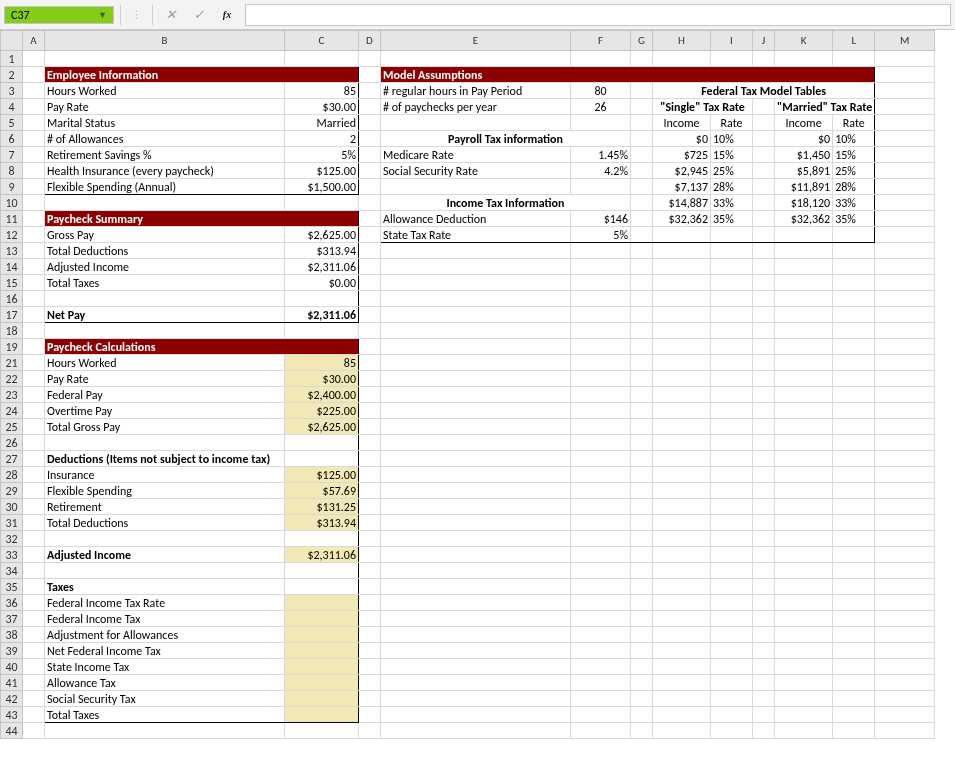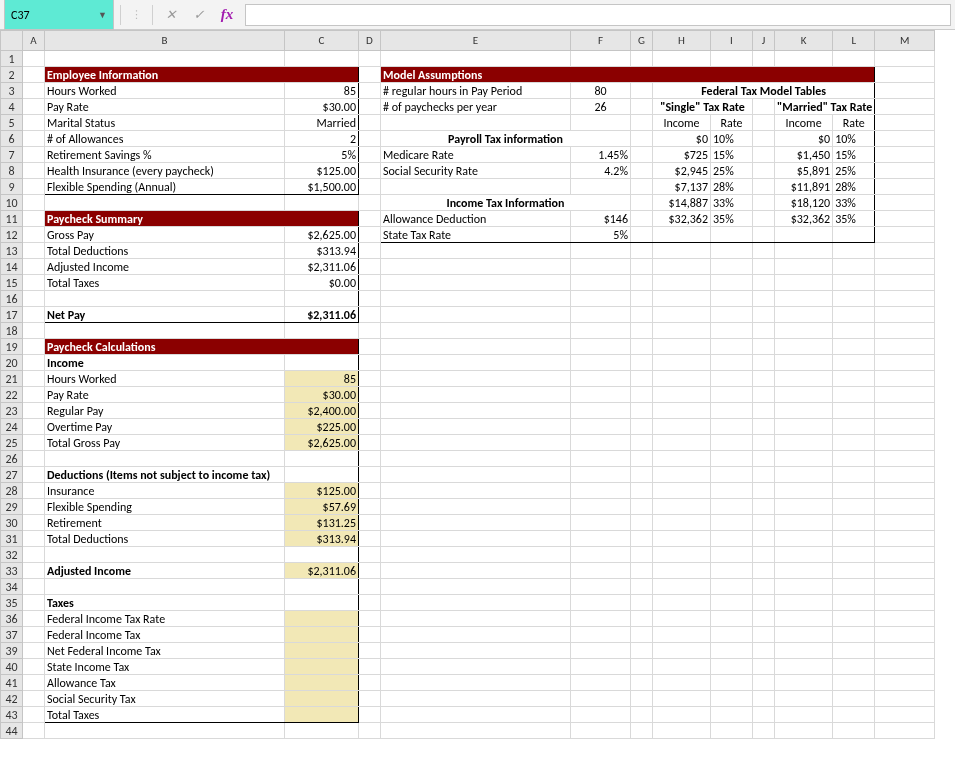--- a/index.html
+++ b/index.html
@@ -15,22 +15,22 @@
     display: flex;
     align-items: center;
     height: 30px;
     background: #f3f3f3;
     border-bottom: 1px solid #ccc;
     padding: 2px 4px;
     gap: 4px;
   }
   .name-box {
     width: 110px;
-    height: 31px;
-    background: #5eead4;
+    height: 18px;
+    background: #84cc16;
     border: 1px solid #c5c5c5;
     display: flex;
     align-items: center;
     padding: 0 6px;
     font-size: 12px;
   }
   .name-box .dd {
     margin-left: auto;
     font-size: 9px;
     color: #555;
@@ -45,21 +45,21 @@
     width: 24px;
     height: 22px;
     display: flex;
     align-items: center;
     justify-content: center;
     color: #999;
     font-size: 13px;
     font-style: italic;
     font-family: "Times New Roman", serif;
   }
-  .fb-icon.fx { color: #a21caf; font-size: 15px; font-style: italic; font-weight: bold; }
+  .fb-icon.fx { color: #0f172a; font-size: 10px; font-style: italic; font-weight: bold; }
   .fb-input {
     flex: 1;
     height: 22px;
     background: #fff;
     border: 1px solid #c5c5c5;
     margin-left: 2px;
   }
   .grid-wrap {
     width: 955px;
     overflow: hidden;
@@ -451,36 +451,20 @@
           <td></td>
           <td></td>
           <td></td>
           <td></td>
           <td></td>
           <td></td>
           <td></td>
           <td></td>
         </tr>
         <tr style="height: 16px;">
-          <td class="rowhdr">20</td>
-          <td></td>
-          <td class="bold b-left">Income</td>
-          <td class="b-right"></td>
-          <td></td>
-          <td></td>
-          <td></td>
-          <td></td>
-          <td></td>
-          <td></td>
-          <td></td>
-          <td></td>
-          <td></td>
-          <td></td>
-        </tr>
-        <tr style="height: 16px;">
           <td class="rowhdr">21</td>
           <td></td>
           <td class="b-left">Hours Worked</td>
           <td class="right yellow b-right">85</td>
           <td></td>
           <td></td>
           <td></td>
           <td></td>
           <td></td>
           <td></td>
@@ -501,21 +485,21 @@
           <td></td>
           <td></td>
           <td></td>
           <td></td>
           <td></td>
           <td></td>
         </tr>
         <tr style="height: 16px;">
           <td class="rowhdr">23</td>
           <td></td>
-          <td class="b-left">Regular Pay</td>
+          <td class="b-left">Federal Pay</td>
           <td class="right yellow b-right">$2,400.00</td>
           <td></td>
           <td></td>
           <td></td>
           <td></td>
           <td></td>
           <td></td>
           <td></td>
           <td></td>
           <td></td>
@@ -726,20 +710,36 @@
           <td></td>
           <td></td>
           <td></td>
           <td></td>
           <td></td>
         </tr>
         <tr style="height: 16px; padding-left: 15px;">
           <td class="rowhdr">37</td>
           <td></td>
           <td class="b-left">Federal Income Tax</td>
+          <td class="right yellow b-right"></td>
+          <td></td>
+          <td></td>
+          <td></td>
+          <td></td>
+          <td></td>
+          <td></td>
+          <td></td>
+          <td></td>
+          <td></td>
+          <td></td>
+        </tr>
+        <tr style="height: 16px;">
+          <td class="rowhdr">38</td>
+          <td></td>
+          <td class="b-left">Adjustment for Allowances</td>
           <td class="right yellow b-right"></td>
           <td></td>
           <td></td>
           <td></td>
           <td></td>
           <td></td>
           <td></td>
           <td></td>
           <td></td>
           <td></td>

